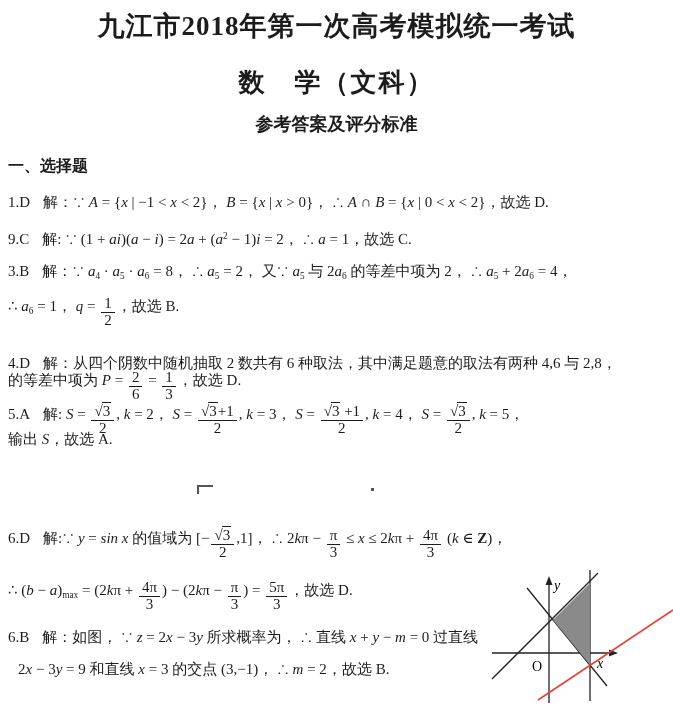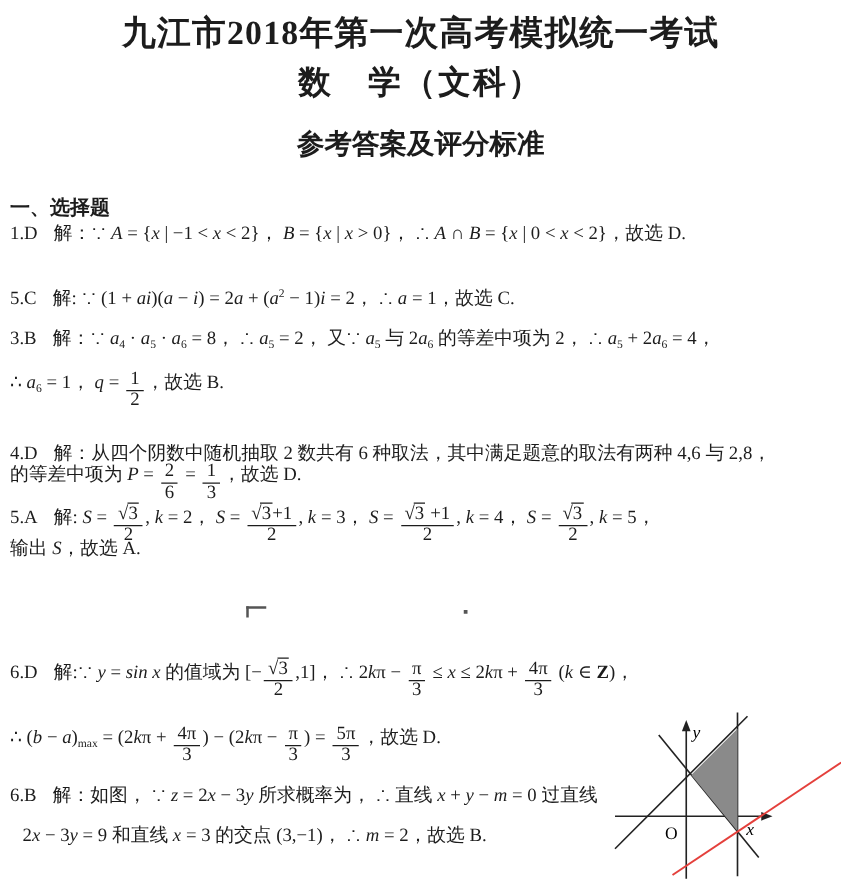--- a/index.html
+++ b/index.html
@@ -1,22 +1,22 @@
 <!DOCTYPE html>
 <html><head>
 <meta charset="utf-8">
 <style>
   html,body{margin:0;padding:0;background:#ffffff;}
   body{width:673px;height:709px;position:relative;overflow:hidden;
        font-family:"Liberation Serif","DejaVu Serif",serif;color:#1c1c1c;}
   .title{position:absolute;left:0;width:673px;text-align:center;font-weight:bold;
          font-family:"Liberation Serif","DejaVu Serif",serif;}
   #main-title{top:8px;font-size:27px;letter-spacing:1px;}
-  #subject-title{top:48px;font-size:26px;letter-spacing:2px;}
-  #subtitle{top:100px;font-size:22px;font-family:"Liberation Sans","DejaVu Sans",sans-serif;}
+  #subject-title{top:65px;font-size:26px;letter-spacing:2px;}
+  #subtitle{top:112px;font-size:18px;font-family:"Liberation Sans","DejaVu Sans",sans-serif;}
   .sect{position:absolute;top:156px;left:8px;font:bold 16px "Liberation Sans","DejaVu Sans",sans-serif;}
   .line{position:absolute;left:8px;white-space:nowrap;font-size:15px;line-height:1.25;}
   .plabel{margin-right:13px;}
   .math{font-family:"Liberation Serif","DejaVu Serif",serif;}
   .math i{font-style:italic;}
   .sub{font-size:0.62em;vertical-align:-0.35em;}
   .sup{font-size:0.62em;vertical-align:0.55em;}
   .frac{display:inline-block;vertical-align:-0.9em;text-align:center;line-height:1.05;margin:0 2px;}
   .frac .num{display:block;border-bottom:1px solid currentColor;padding:0 3px;}
   .frac .den{display:block;padding:0 3px;}
@@ -29,25 +29,25 @@
   .stray2{position:absolute;left:371px;top:488px;width:3px;height:3px;background:#555;}
 </style>
 </head>
 <body>
 
 <div class="title" id="main-title">九江市2018年第一次高考模拟统一考试</div>
 <div class="title" id="subject-title">数　学（文科）</div>
 <div class="title" id="subtitle">参考答案及评分标准</div>
 <div class="sect">一、选择题</div>
 
-<div class="line" style="top:178px">
+<div class="line" style="top:193px">
   <span class="plabel">1.D</span><span><span>解：∵ </span><span class="math"><i>A</i><span> = {</span><i>x</i><span> | −1 &lt; </span><i>x</i><span> &lt; 2}</span></span><span>， </span><span class="math"><i>B</i><span> = {</span><i>x</i><span> | </span><i>x</i><span> &gt; 0}</span></span><span>， ∴ </span><span class="math"><i>A</i><span> ∩ </span><i>B</i><span> = {</span><i>x</i><span> | 0 &lt; </span><i>x</i><span> &lt; 2}</span></span><span>，故选 D.</span></span>
 </div>
 <div class="line" style="top:230px">
-  <span class="plabel">5.C</span><span><span>解: ∵ </span><span class="math"><span>(1 + </span><i>ai</i><span>)(</span><i>a</i><span> − </span><i>i</i><span>) = 2</span><i>a</i><span> + (</span><i>a</i></span><span class="sup">2</span><span class="math"><span> − 1)</span><i>i</i><span> = 2</span></span><span>， ∴ </span><span class="math"><i>a</i><span> = 1</span></span><span>，故选 C.</span></span>
+  <span class="plabel">9.C</span><span><span>解: ∵ </span><span class="math"><span>(1 + </span><i>ai</i><span>)(</span><i>a</i><span> − </span><i>i</i><span>) = 2</span><i>a</i><span> + (</span><i>a</i></span><span class="sup">2</span><span class="math"><span> − 1)</span><i>i</i><span> = 2</span></span><span>， ∴ </span><span class="math"><i>a</i><span> = 1</span></span><span>，故选 C.</span></span>
 </div>
 <div class="line" style="top:262px">
   <span class="plabel">3.B</span><span><span>解：∵ </span><span class="math"><i>a</i></span><span class="sub">4</span><span class="math"><span> · </span><i>a</i></span><span class="sub">5</span><span class="math"><span> · </span><i>a</i></span><span class="sub">6</span><span class="math"><span> = 8</span></span><span>， ∴ </span><span class="math"><i>a</i></span><span class="sub">5</span><span class="math"><span> = 2</span></span><span>， 又∵ </span><span class="math"><i>a</i></span><span class="sub">5</span><span> 与 </span><span class="math"><span>2</span><i>a</i></span><span class="sub">6</span><span> 的等差中项为 2， ∴ </span><span class="math"><i>a</i></span><span class="sub">5</span><span class="math"><span> + 2</span><i>a</i></span><span class="sub">6</span><span class="math"><span> = 4</span></span><span>，</span></span>
 </div>
 <div class="line" style="top:296px">
   <span><span>∴ </span><span class="math"><i>a</i></span><span class="sub">6</span><span class="math"><span> = 1</span></span><span>， </span><span class="math"><i>q</i><span> = </span></span><span class="frac math"><span class="num"><span>1</span></span><span class="den"><span>2</span></span></span><span>，故选 B.</span></span>
 </div>
 <div class="line" style="top:354px">
   <span class="plabel">4.D</span><span><span>解：从四个阴数中随机抽取 2 数共有 6 种取法，其中满足题意的取法有两种 4,6 与 2,8，</span></span>
 </div>

